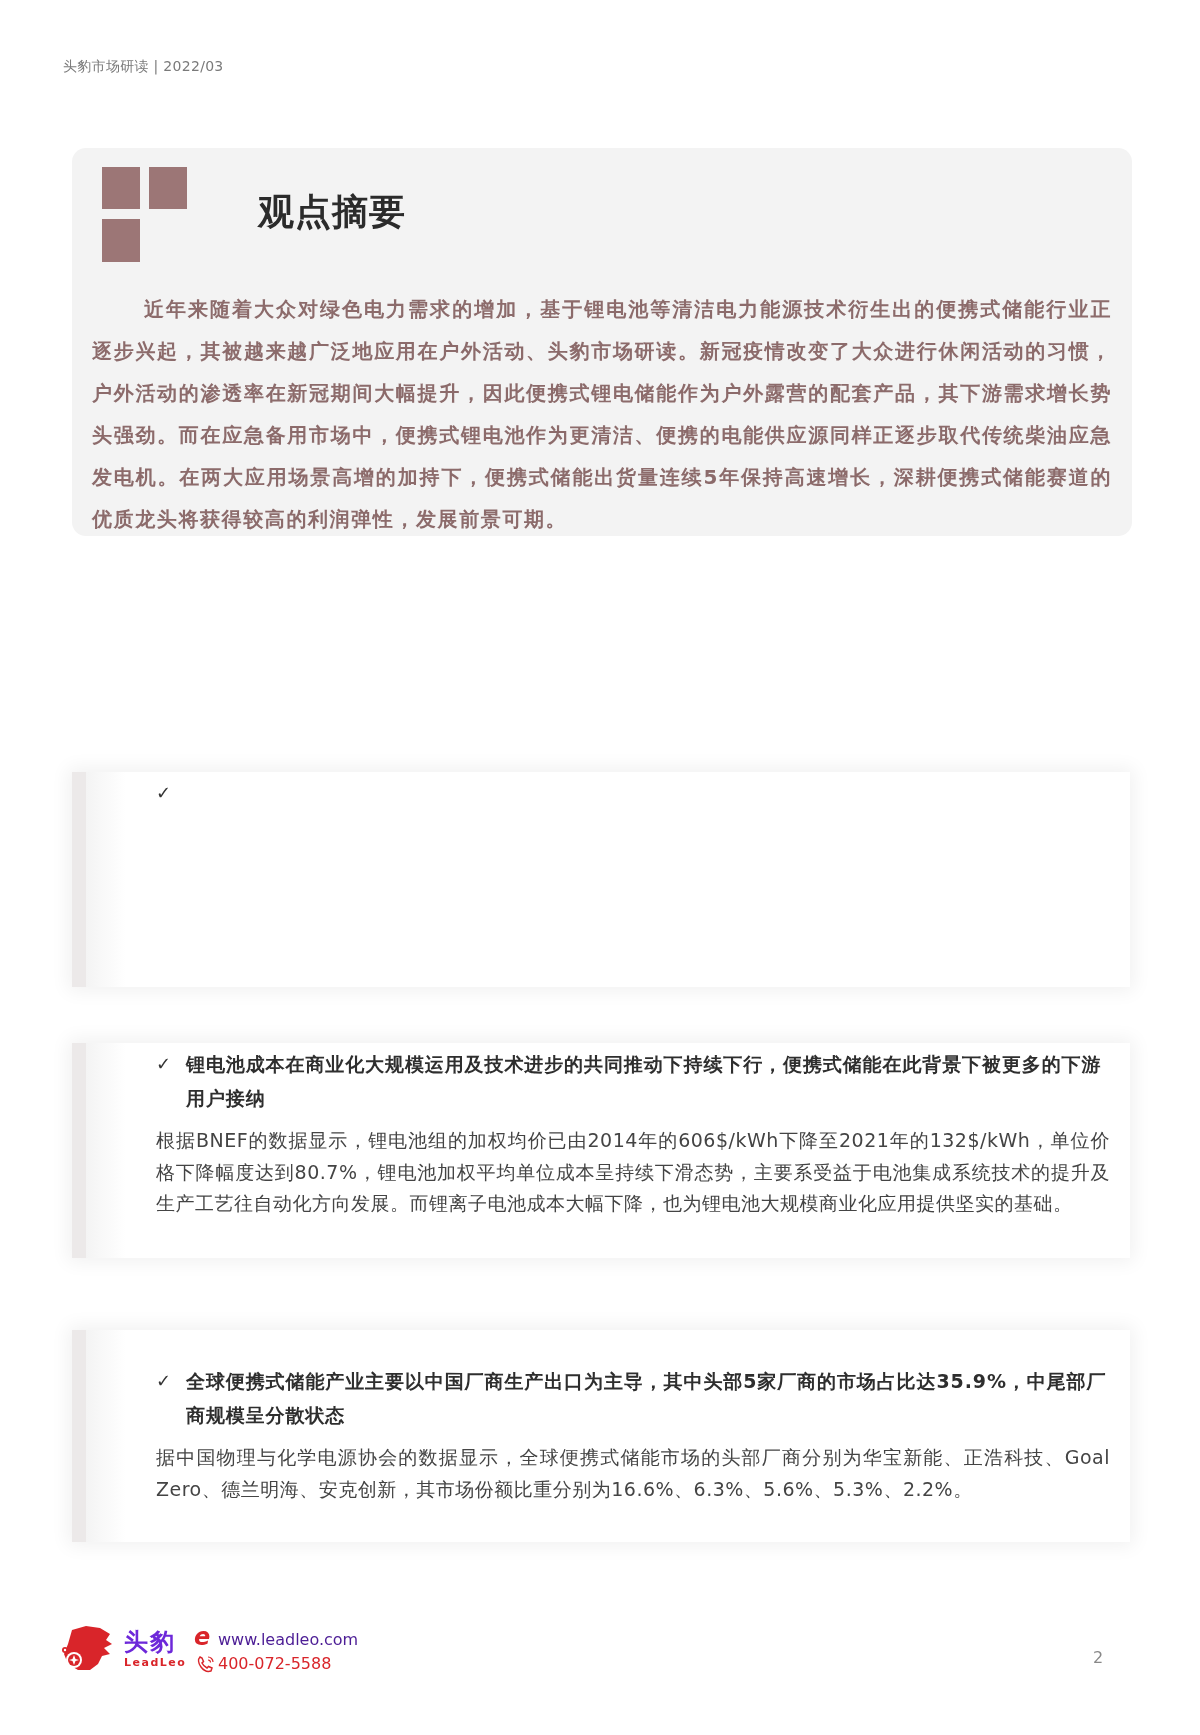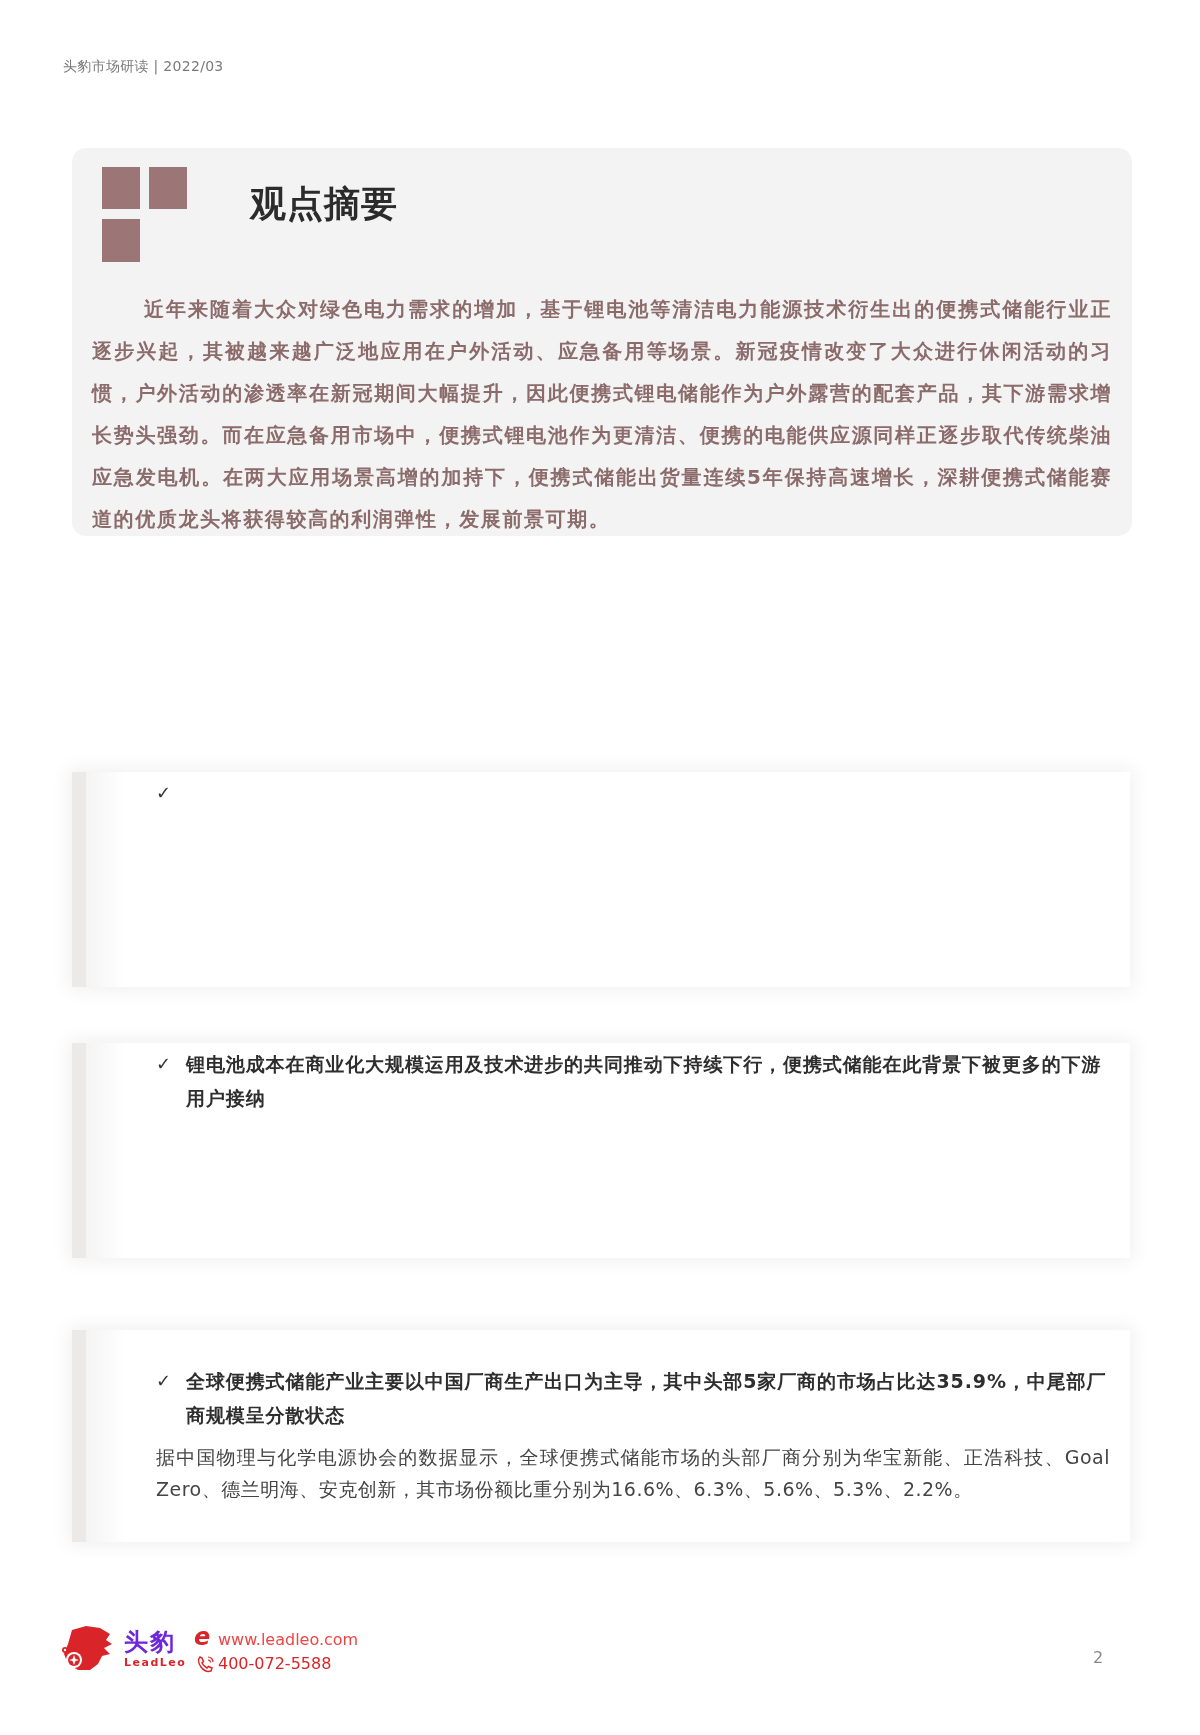--- a/index.html
+++ b/index.html
@@ -182,21 +182,21 @@
       font-weight: bold;
       font-style: italic;
       color: #d9252a;
       line-height: 22px;
     }
     .footer-web {
       position: absolute;
       left: 158px;
       top: 8px;
       font-size: 16px;
-      color: #ef4444;
+      color: #4c1d95;
       text-align: right;
     }
     .footer-phone-icon {
       position: absolute;
       left: 136px;
       top: 32px;
       width: 20px;
       height: 20px;
     }
     .footer-phone {
@@ -218,39 +218,40 @@
 <body>
 
 <div class="header-line">头豹市场研读 | 2022/03</div>
 
 <section class="summary">
   <div class="summary-icon">
     <div class="sq sq1"></div>
     <div class="sq sq2"></div>
     <div class="sq sq3"></div>
   </div>
-  <h1 class="summary-title" style="margin:0">观点摘要</h1>
-  <p class="summary-text" style="margin:0">近年来随着大众对绿色电力需求的增加，基于锂电池等清洁电力能源技术衍生出的便携式储能行业正逐步兴起，其被越来越广泛地应用在户外活动、应急备用等场景。新冠疫情改变了大众进行休闲活动的习惯，户外活动的渗透率在新冠期间大幅提升，因此便携式锂电储能作为户外露营的配套产品，其下游需求增长势头强劲。而在应急备用市场中，便携式锂电池作为更清洁、便携的电能供应源同样正逐步取代传统柴油应急发电机。在两大应用场景高增的加持下，便携式储能出货量连续5年保持高速增长，深耕便携式储能赛道的优质龙头将获得较高的利润弹性，发展前景可期。</p>
+  <h1 class="summary-title" style="margin:8px">观点摘要</h1>
+  <p class="summary-text" style="margin:0">近年来随着大众对绿色电力需求的增加，基于锂电池等清洁电力能源技术衍生出的便携式储能行业正逐步兴起，其被越来越广泛地应用在户外活动、头豹市场研读。新冠疫情改变了大众进行休闲活动的习惯，户外活动的渗透率在新冠期间大幅提升，因此便携式锂电储能作为户外露营的配套产品，其下游需求增长势头强劲。而在应急备用市场中，便携式锂电池作为更清洁、便携的电能供应源同样正逐步取代传统柴油应急发电机。在两大应用场景高增的加持下，便携式储能出货量连续5年保持高速增长，深耕便携式储能赛道的优质龙头将获得较高的利润弹性，发展前景可期。</p>
 </section>
 
 <section class="card" id="card1">
   <div class="stripe"></div>
   <div class="fade"></div>
   <div class="card-heading">
     <span class="check">✓</span>
   </div>
 </section>
 
 <section class="card" id="card2">
   <div class="stripe"></div>
   <div class="fade"></div>
   <div class="card-heading">
     <span class="check">✓</span>
     <span>锂电池成本在商业化大规模运用及技术进步的共同推动下持续下行，便携式储能在此背景下被更多的下游用户接纳</span>
   </div>
+  <p class="card-body" style="margin:0">根据BNEF的数据显示，锂电池组的加权均价已由2014年的606$/kWh下降至2021年的132$/kWh，单位价格下降幅度达到80.7%，锂电池加权平均单位成本呈持续下滑态势，主要系受益于电池集成系统技术的提升及生产工艺往自动化方向发展。而锂离子电池成本大幅下降，也为锂电池大规模商业化应用提供坚实的基础。</p>
 </section>
 
 <section class="card" id="card3">
   <div class="stripe"></div>
   <div class="fade"></div>
   <div class="card-heading">
     <span class="check">✓</span>
     <span>全球便携式储能产业主要以中国厂商生产出口为主导，其中头部5家厂商的市场占比达35.9%，中尾部厂商规模呈分散状态</span>
   </div>
   <p class="card-body" style="margin:0">据中国物理与化学电源协会的数据显示，全球便携式储能市场的头部厂商分别为华宝新能、正浩科技、Goal Zero、德兰明海、安克创新，其市场份额比重分别为16.6%、6.3%、5.6%、5.3%、2.2%。</p>

